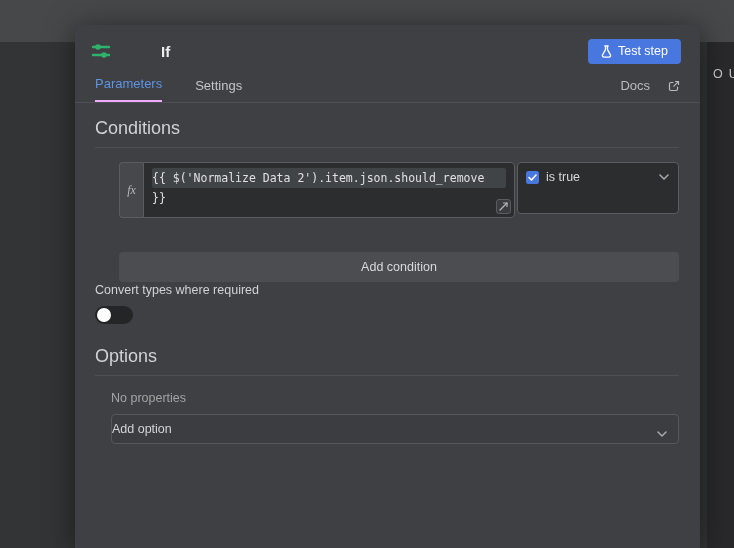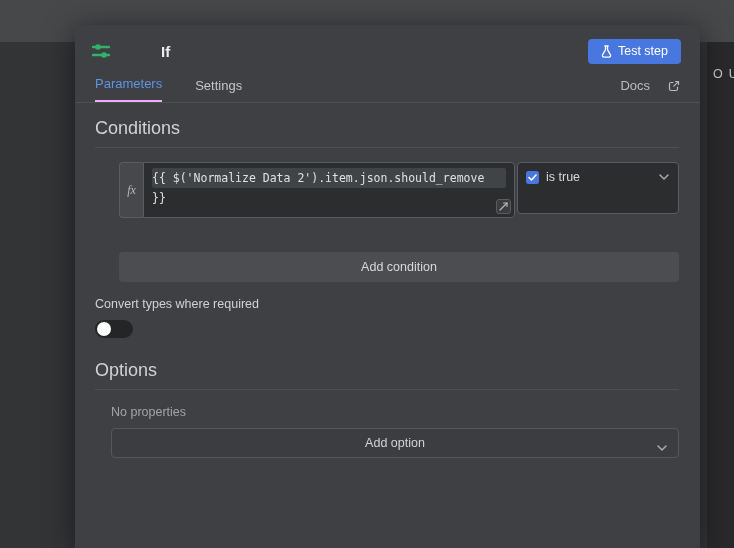--- a/index.html
+++ b/index.html
@@ -92,38 +92,38 @@
   }
   .oplabel { font-size: 12.5px; color: #d6d8da; flex: 1; }
 
   .add-cond {
     display: block; width: 100%; margin-top: 34px; height: 30px;
     background: #4b4d50; border: none; border-radius: 4px;
     color: #d7d9db; font-size: 12.5px; font-family: Liberation Sans, sans-serif;
     cursor: pointer;
   }
 
-  .convert-label { margin-top: 15px; font-size: 12.5px; color: #d0d2d5; }
+  .convert-label { margin-top: 1px; font-size: 12.5px; color: #d0d2d5; }
   .toggle {
     margin-top: 9px; width: 38px; height: 18px; border-radius: 9px;
     background: #232527; position: relative; cursor: pointer;
   }
   .toggle .knob {
     width: 14px; height: 14px; border-radius: 50%; background: #ffffff;
     position: absolute; left: 2px; top: 2px;
   }
 
   .options-label { margin-top: 22px; }
   .opt-content { padding-left: 16px; }
   .noprops { margin-top: 15px; font-size: 12.5px; color: #a3a3a3; }
   .add-opt {
     margin-top: 9px; width: 100%; height: 30px;
     background: #3b3d40; border: 1px solid #55575b; border-radius: 4px;
     color: #d2d4d7; font-size: 12.5px; font-family: "Liberation Sans", sans-serif;
-    display: flex; align-items: center; justify-content: center;
+    display: flex; align-items: center; 
     position: relative; cursor: pointer;
   }
   .add-opt .chev-abs { position: absolute; right: 11px; top: 11px; }
 </style>
 </head>
 <body>
 
 <div class="stage">
   <div class="topbar"></div>
 

